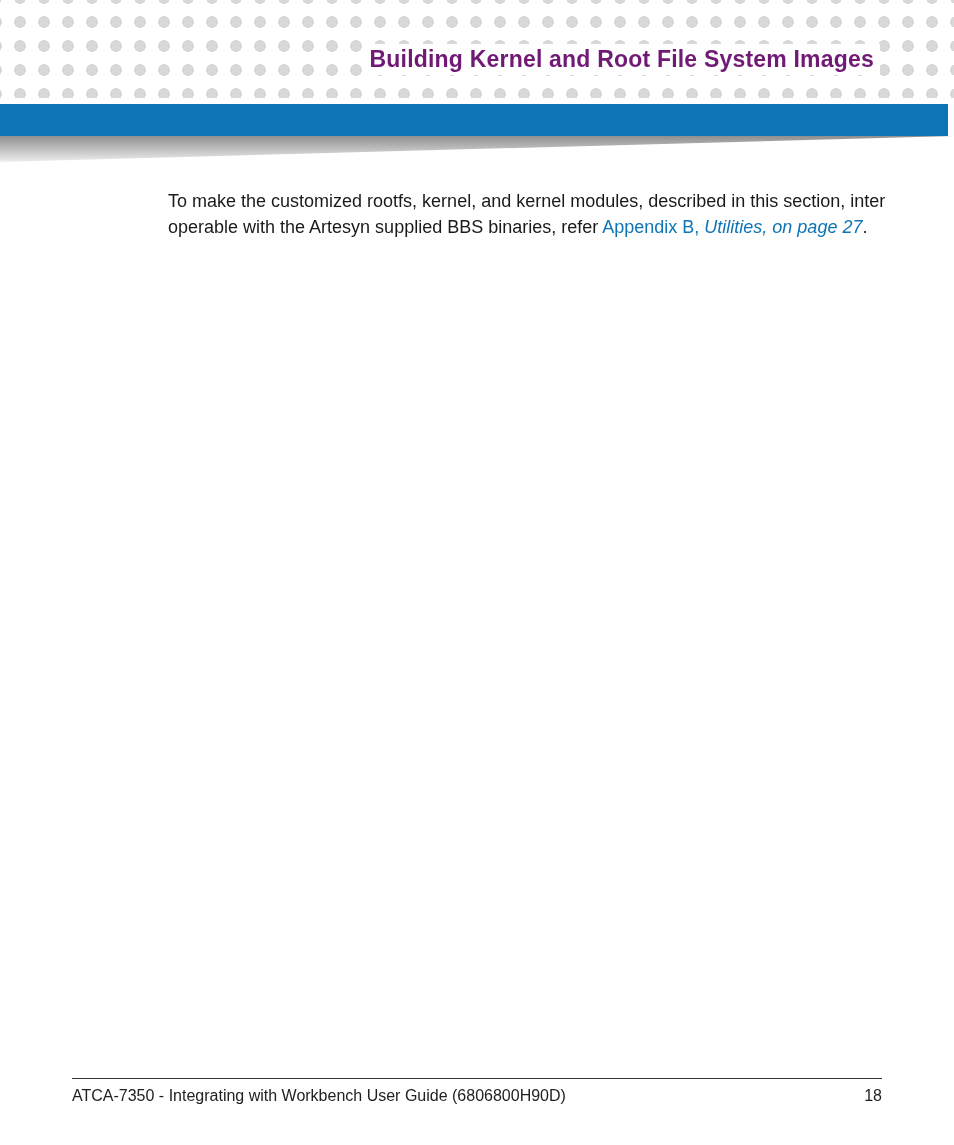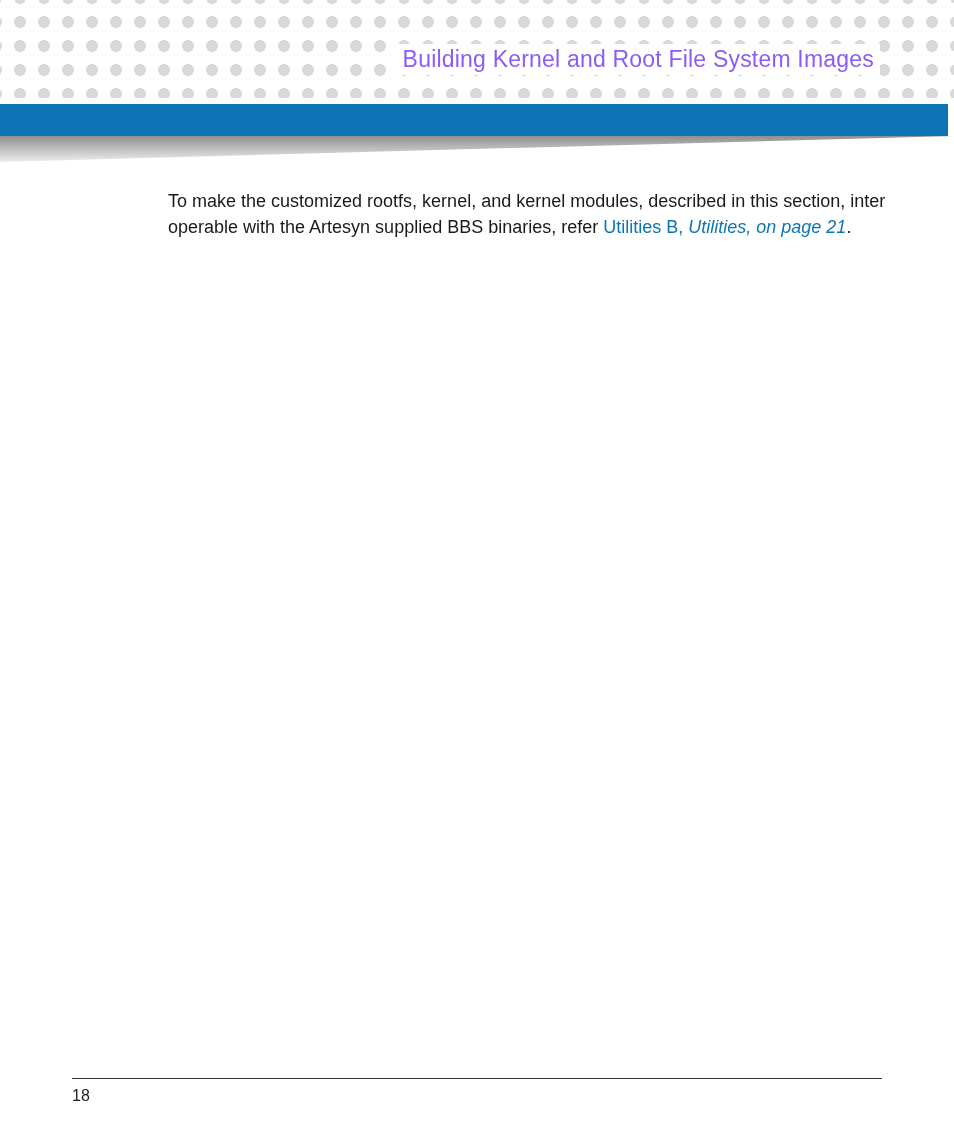--- a/index.html
+++ b/index.html
@@ -6,21 +6,21 @@
   html, body { width: 954px; height: 1145px; font-family: "Segoe UI", "Myriad Pro", Arial, sans-serif; background: #fff; color: #222; }
   .page { position: relative; width: 954px; height: 1145px; overflow: hidden; }
 
   
   .dots { position: absolute; top: 0; left: 0; right: 0; height: 98px;
     background-image: radial-gradient(circle, #d9d9d9 6px, transparent 6px);
     background-size: 24px 24px;
     background-position: 8px 10px;
   }
 
-  .title { position: absolute; top: 44px; right: 74px; font-weight: 400; color: #8b5cf6; font-size: 23px; letter-spacing: 0.2px; background: #fff; padding: 2px 6px; }
+  .title { position: absolute; top: 44px; right: 74px; font-weight: 700; color: #701a75; font-size: 23px; letter-spacing: 0.2px; background: #fff; padding: 2px 6px; }
 
   .bluebar { position: absolute; top: 104px; left: 0; right: 6px; height: 32px; background: #0d74b6; }
 
   
   .wedge { position: absolute; top: 136px; left: 0; width: 954px; height: 26px; overflow: visible; }
   .wedge svg { display: block; }
 
   .body { position: absolute; top: 188px; left: 168px; right: 60px; font-size: 18px; line-height: 1.45; color: #1a1a1a; }
   .body .para { font-weight: 400; }
   .link { color: #0d74b6; text-decoration: none; }
@@ -47,23 +47,24 @@
           <stop offset="0" stop-color="#8f8f8f"></stop>
           <stop offset="1" stop-color="#eeeeee"></stop>
         </linearGradient>
       </defs>
       <polygon points="0,0 954,0 0,26" fill="url(#g1)"></polygon>
     </svg>
   </div>
 
   <div class="body">
     <p class="para">
-      <span>To make the customized rootfs, kernel, and kernel modules, described in this section, inter operable with the Artesyn supplied BBS binaries, refer </span><a class="link" href="#"><span>Utilities B, </span><span class="link-italic">Utilities, on page 21</span></a><span>.</span>
+      <span>To make the customized rootfs, kernel, and kernel modules, described in this section, inter operable with the Artesyn supplied BBS binaries, refer </span><a class="link" href="#"><span>Appendix B, </span><span class="link-italic">Utilities, on page 27</span></a><span>.</span>
     </p>
   </div>
 
   <div class="footer">
     <hr class="footer-rule">
     <div class="footer-row">
+      <span>ATCA-7350 - Integrating with Workbench User Guide (6806800H90D)</span>
       <span>18</span>
     </div>
   </div>
 </div>
 
 </body></html>

